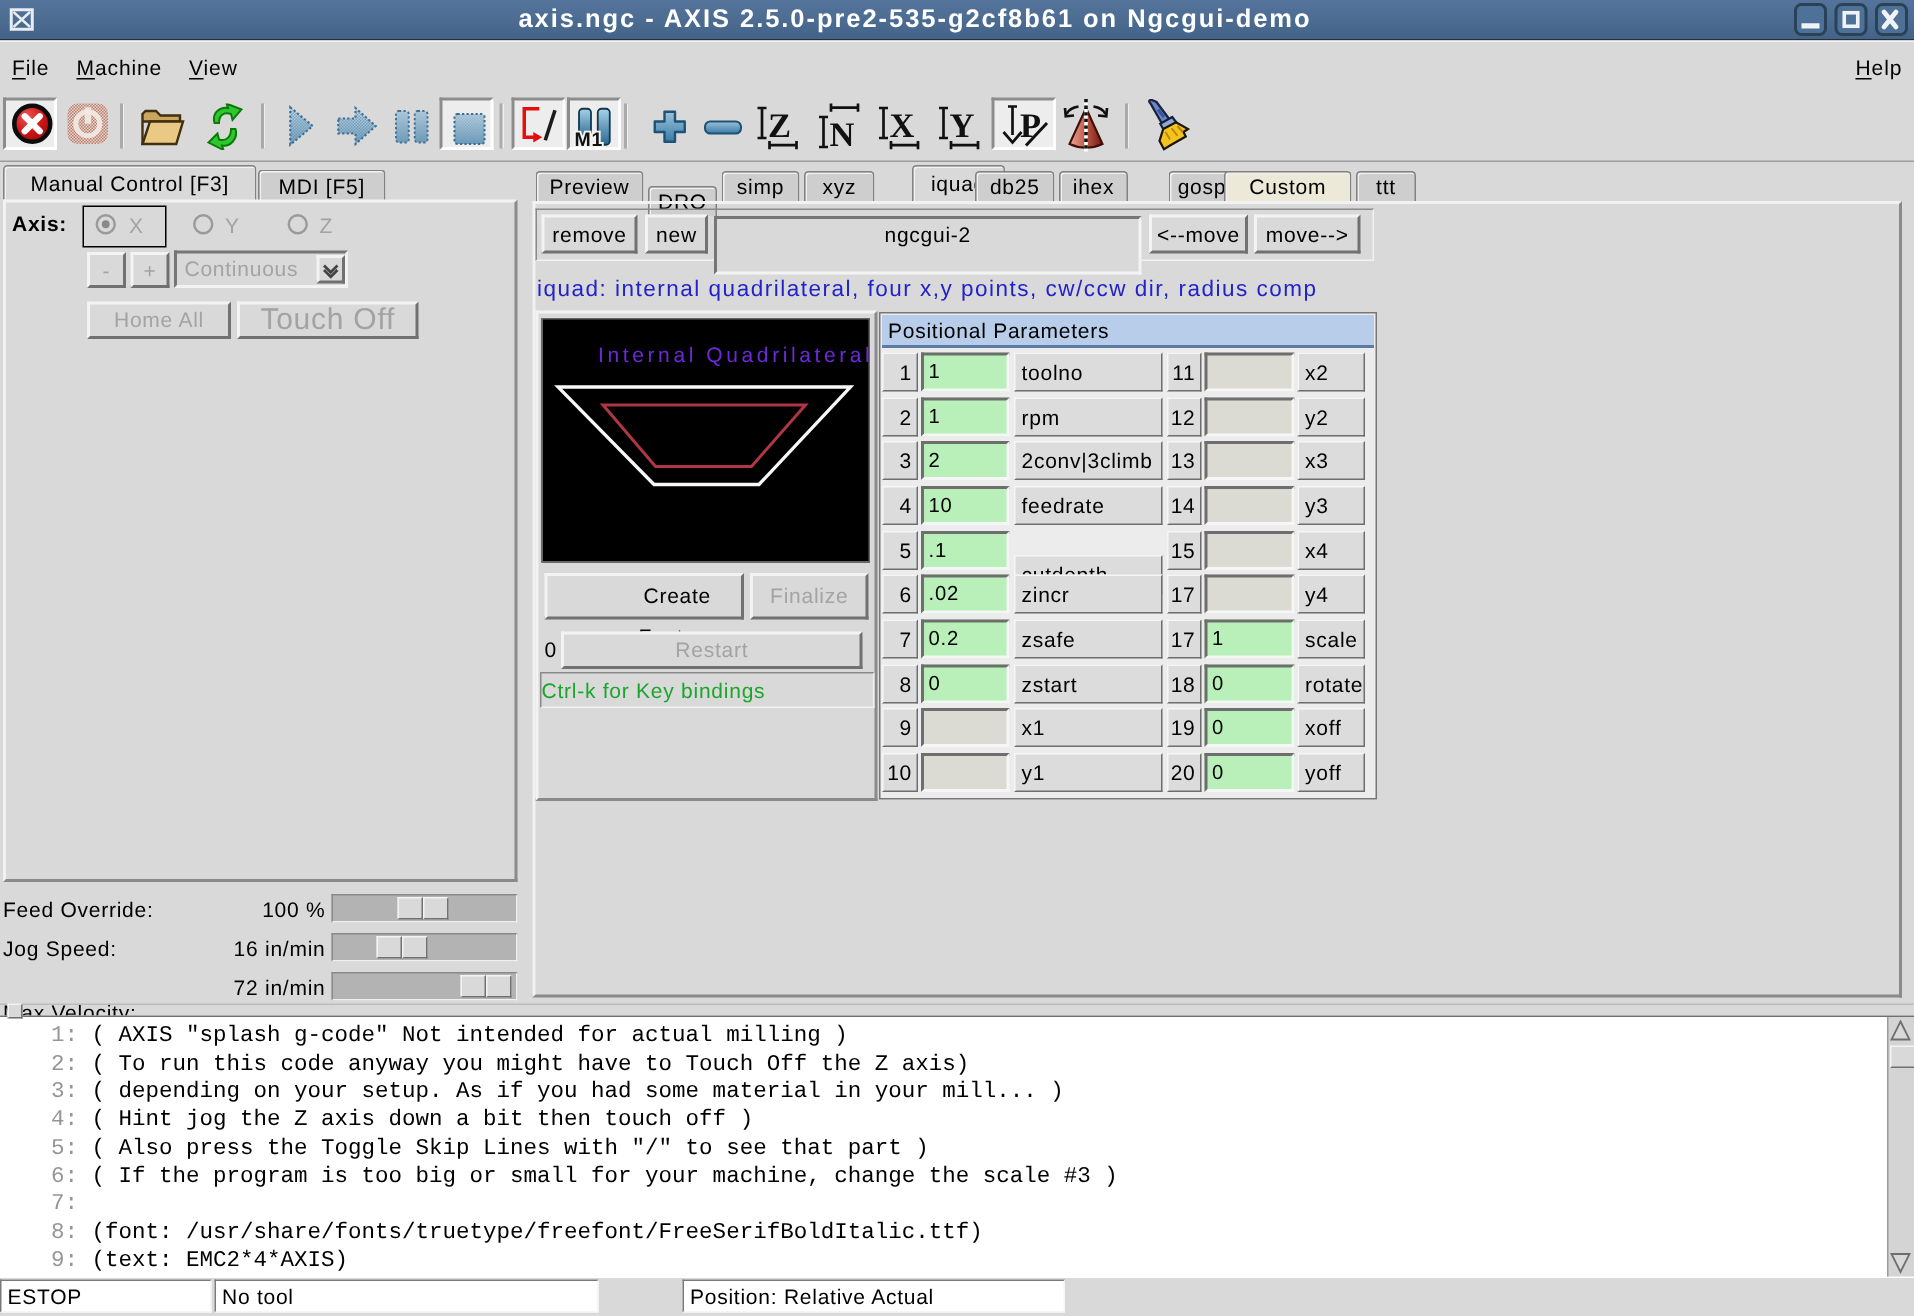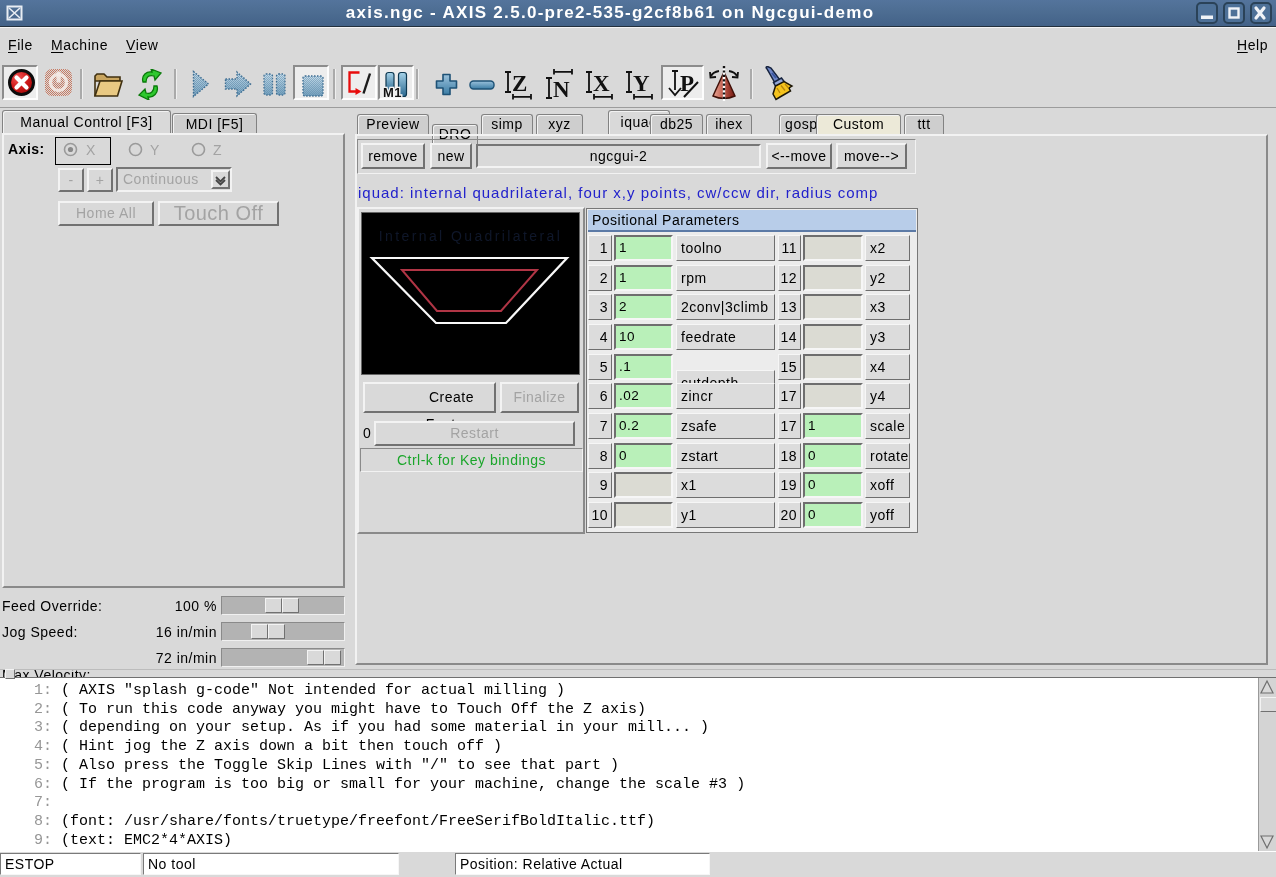--- a/index.html
+++ b/index.html
@@ -280,37 +280,37 @@
 <div class="tab unsel" style="left:650px;top:114px;width:53px;height:20px;line-height:19px;">db25</div>
 <div class="tab unsel" style="left:706px;top:114px;width:46px;height:20px;line-height:19px;">ihex</div>
 <div class="tab unsel" style="left:779px;top:114px;width:58px;height:20px;line-height:19px;text-align:center;">gosper</div>
 <div class="tab unsel" style="left:816px;top:114px;width:85px;height:20px;line-height:19px;background:#ece9d8;">Custom</div>
 <div class="tab unsel" style="left:904px;top:114px;width:40px;height:20px;line-height:19px;">ttt</div>
 <div class="abs" id="rframe"></div>
 
 <div class="abs" style="left:357px;top:139px;width:559px;height:35px;border:1px solid;border-color:#8a8a8a #f2f2f2 #f2f2f2 #8a8a8a;box-sizing:border-box;"></div>
 <div class="abs btn" style="left:361px;top:143px;width:64px;height:26px;line-height:22px;font-size:14px;">remove</div>
 <div class="abs btn" style="left:430px;top:143px;width:42px;height:26px;line-height:22px;font-size:14px;">new</div>
-<div class="abs sunken" style="left:476px;top:144px;width:285px;height:24px;line-height:21px;text-align:center;font-size:14px;background:#d9d9d9;">ngcgui-2</div>
+<div class="abs sunken" style="left:476px;top:144px;width:285px;height:39px;line-height:21px;text-align:center;font-size:14px;background:#d9d9d9;">ngcgui-2</div>
 <div class="abs btn" style="left:766px;top:143px;width:66px;height:26px;line-height:22px;font-size:14px;">&lt;--move</div>
 <div class="abs btn" style="left:836px;top:143px;width:71px;height:26px;line-height:22px;font-size:14px;">move--&gt;</div>
 <div class="abs" style="left:358px;top:184px;color:#2222cc;font-size:15px;letter-spacing:1px;">iquad: internal quadrilateral, four x,y points, cw/ccw dir, radius comp</div>
 
 <div class="abs" style="left:357px;top:207px;width:228px;height:327px;border:2px solid;border-color:#f2f2f2 #8a8a8a #8a8a8a #f2f2f2;box-sizing:border-box;"></div>
 <div class="abs" style="left:361px;top:212px;width:219px;height:163px;background:#000;border:1px solid #666;box-sizing:border-box;"></div>
-<div class="abs" style="left:361px;top:228px;width:219px;text-align:center;color:#0f172a;font-size:14px;letter-spacing:2.4px;">Internal Quadrilateral</div>
+<div class="abs" style="left:381px;top:228px;width:219px;text-align:center;color:#6d28d9;font-size:14px;letter-spacing:2.4px;">Internal Quadrilateral</div>
 <svg class="abs" style="left:361px;top:212px" width="219" height="163" viewBox="0 0 219 163">
  <path d="M11,46 H206 L145,111 H75 Z" fill="none" stroke="#f8f8f8" stroke-width="2.2"></path>
  <path d="M41,58 H176 L140,99 H76 Z" fill="none" stroke="#b03545" stroke-width="2"></path>
 </svg>
 <div class="abs btn" style="left:363px;top:382px;width:133px;height:31px;line-height:27px;font-size:14px;padding-left:44px;">Create Feature</div>
 <div class="abs btn dis" style="left:500px;top:382px;width:79px;height:31px;line-height:27px;font-size:14px;">Finalize</div>
 <div class="abs" style="left:363px;top:425px;font-size:14px;">0</div>
 <div class="abs btn dis" style="left:374px;top:421px;width:201px;height:25px;line-height:21px;font-size:14px;">Restart</div>
-<div class="abs" style="left:360px;top:448px;width:223px;height:24px;border:1px solid;border-color:#8a8a8a #f2f2f2 #f2f2f2 #8a8a8a;box-sizing:border-box;color:#1ba62b;font-size:14px;line-height:22px;text-align:center;">Ctrl-k for Key bindings</div>
+<div class="abs" style="left:360px;top:448px;width:223px;height:24px;border:1px solid;border-color:#8a8a8a #f2f2f2 #f2f2f2 #8a8a8a;box-sizing:border-box;color:#1ba62b;font-size:14px;line-height:22px;">Ctrl-k for Key bindings</div>
 
 <div class="abs" style="left:586px;top:208px;width:332px;height:325px;background:#ececec;border:1px solid #777;box-sizing:border-box;"></div>
 <div class="abs" style="left:588px;top:210px;width:328px;height:22px;background:#b8cde9;border-bottom:2px solid #5c7aa6;box-sizing:border-box;line-height:20px;padding-left:4px;font-size:14px;">Positional Parameters</div>
 <div class="numc" style="left:588px;top:235px;width:24px;">1</div>
 <div class="entc egreen" style="left:614px;top:235px;width:59px;">1</div>
 <div class="namec" style="left:676px;top:235px;width:99px;">toolno</div>
 <div class="numc" style="left:778px;top:235px;width:23px;">11</div>
 <div class="entc egray" style="left:803px;top:235px;width:60px;"></div>
 <div class="namec" style="left:865px;top:235px;width:45px;">x2</div>
 <div class="numc" style="left:588px;top:265px;width:24px;">2</div>

